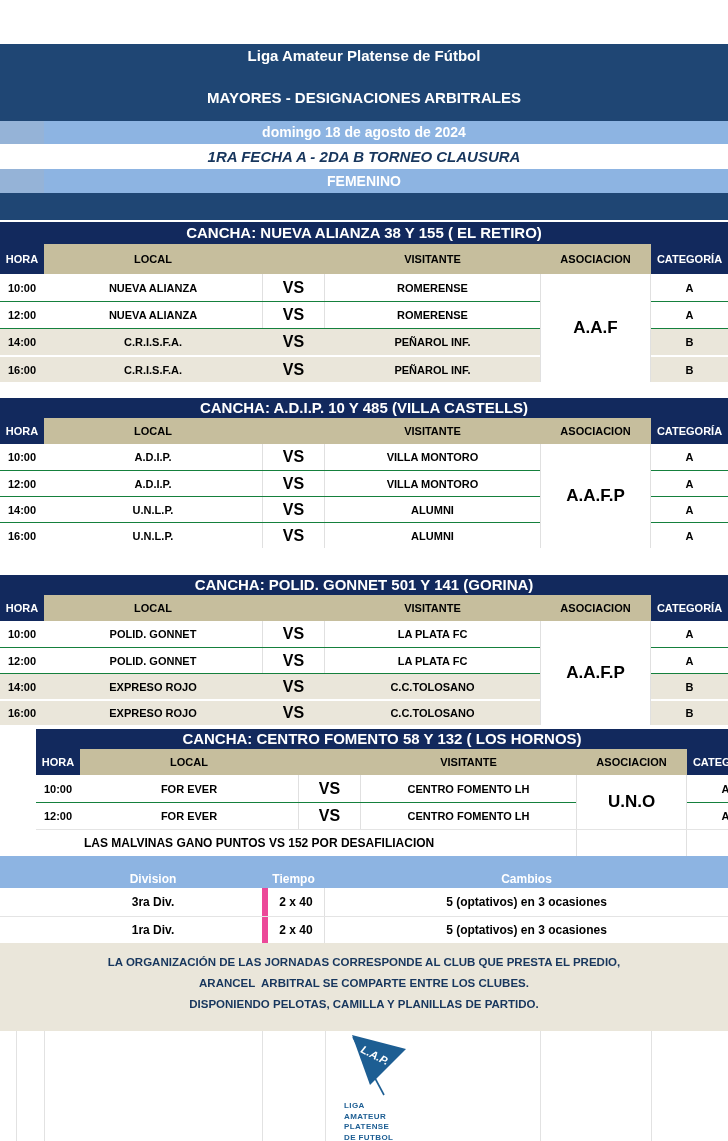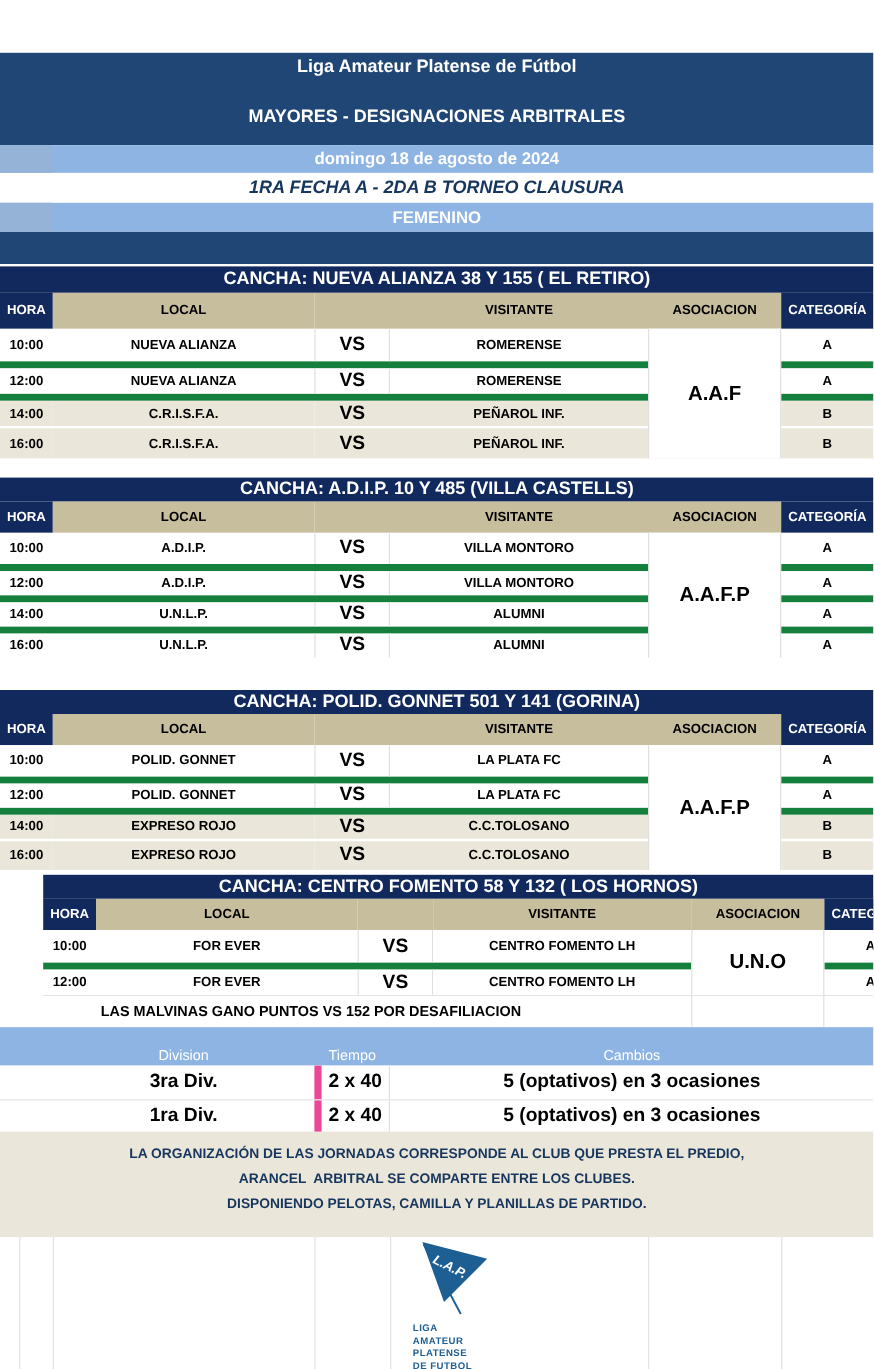--- a/index.html
+++ b/index.html
@@ -21,38 +21,38 @@
   
   #sections{border-top:2px solid #fff;}
   .section{background:#fff;}
   .cancha-bar{background:#12295D;color:#fff;font-weight:bold;font-size:15px;text-align:center;}
   .grid6{display:grid;grid-template-columns:44px 218px 63px 215px 111px 77px;}
   .hc{display:flex;align-items:center;justify-content:center;font-weight:bold;font-size:11px;box-sizing:border-box;}
   .hc.navy{background:#12295D;color:#fff;}
   .hc.tan{background:#C6BE9D;color:#000;}
   .rows{position:relative;}
   .mrow{box-sizing:border-box;}
-  .mrow + .mrow{border-top:6px solid #15803d;}
+  .mrow + .mrow{border-top:1px solid #15803d;}
   .mrow.wb + .mrow.wb{border-top:2px solid #fff;}
   .c{display:flex;align-items:center;justify-content:center;font-weight:bold;font-size:11px;color:#000;box-sizing:border-box;background:#fff;}
   .mrow.shaded .c{background:#EAE6DA;}
   .c.vs{font-size:16px;}
   .mrow:not(.shaded) .c.vs{border-left:1px solid #E0E0E0;border-right:1px solid #E0E0E0;}
   .asoc{position:absolute;left:540px;top:0;width:111px;height:100%;background:#fff;
         border-left:1px solid #E0E0E0;border-right:1px solid #E0E0E0;box-sizing:border-box;
         display:flex;align-items:center;justify-content:center;font-weight:bold;font-size:17px;color:#000;z-index:2;}
   .note-row{display:grid;grid-template-columns:44px 496px 111px 77px;height:27px;border-top:1px solid #E4E4E4;box-sizing:border-box;}
   .note-row .nc{box-sizing:border-box;display:flex;align-items:center;}
   .note-row .ntext{font-weight:bold;font-size:12px;color:#000;padding-left:4px;}
   .note-row .nasoc{border-left:1px solid #E0E0E0;border-right:1px solid #E0E0E0;}
   
   .rules-blue{height:32px;background:#8DB4E2;display:flex;align-items:flex-end;}
-  .rules-head{width:100%;height:19px;display:grid;grid-template-columns:44px 218px 63px 403px;color:#fff;font-weight:normal;font-size:12px;}
+  .rules-head{width:100%;height:19px;display:grid;grid-template-columns:44px 218px 63px 403px;color:#fff;font-weight:bold;font-size:12px;}
   .rules-head div{display:flex;align-items:center;justify-content:center;}
-  .rules-row{display:grid;grid-template-columns:44px 218px 63px 403px;background:#fff;font-weight:bold;font-size:16px;color:#000;box-sizing:border-box;}
+  .rules-row{display:grid;grid-template-columns:44px 218px 63px 403px;background:#fff;font-weight:bold;font-size:12px;color:#000;box-sizing:border-box;}
   .rules-row.r1{height:28px;}
   .rules-row.r2{height:27px;border-top:1px solid #E4E4E4;}
   .rules-row div{display:flex;align-items:center;justify-content:center;box-sizing:border-box;}
   .rules-row .rc-t{border-left:6px solid #ec4899;border-right:1px solid #E0E0E0;}
   
   .org{height:88px;background:#EAE6DA;color:#17365D;text-align:center;font-weight:bold;font-size:11.5px;box-sizing:border-box;padding-top:9px;}
   .org-line{line-height:21px;white-space:pre;}
   
   .footer{position:relative;height:123px;background:#fff;}
   .vline{position:absolute;top:0;bottom:0;width:1px;background:#E2E2E2;}

